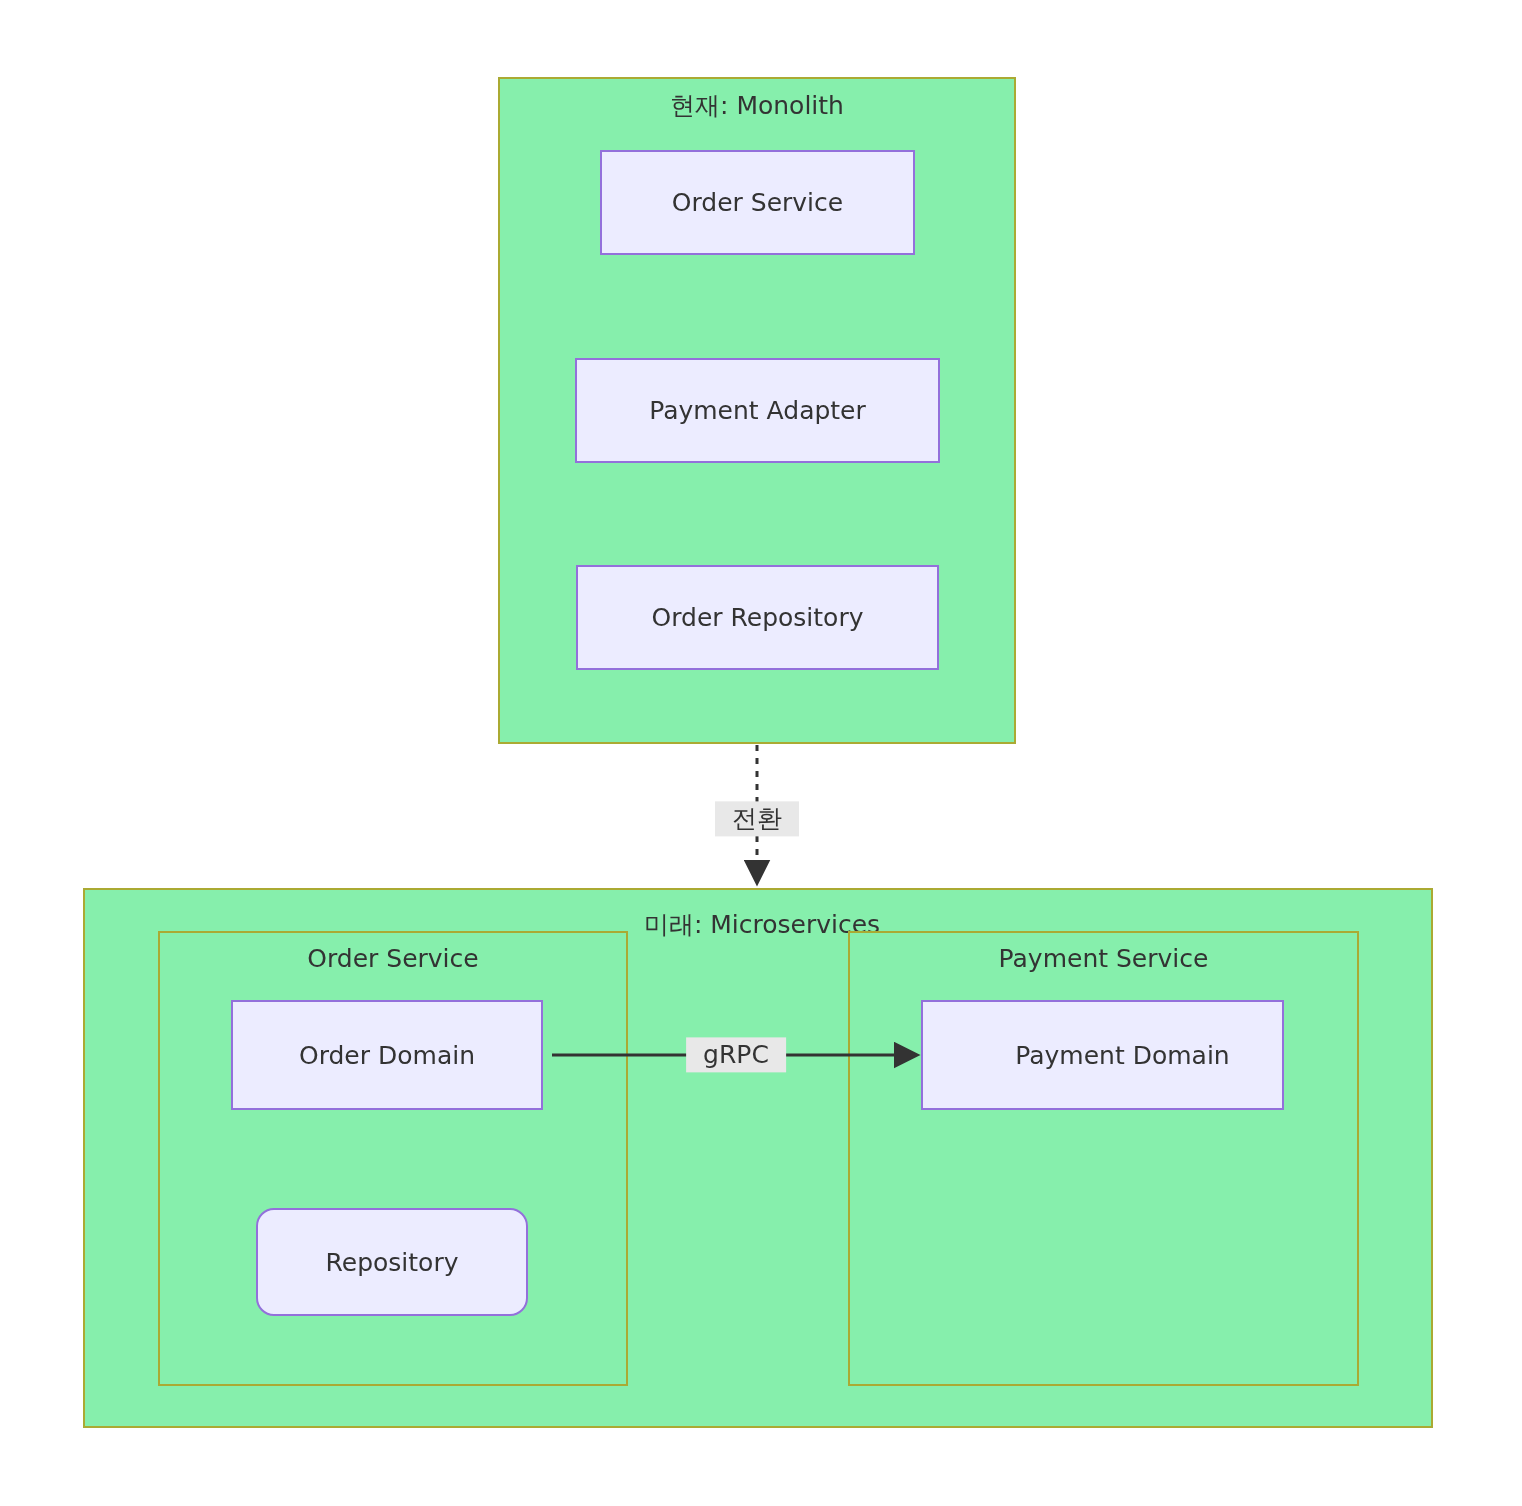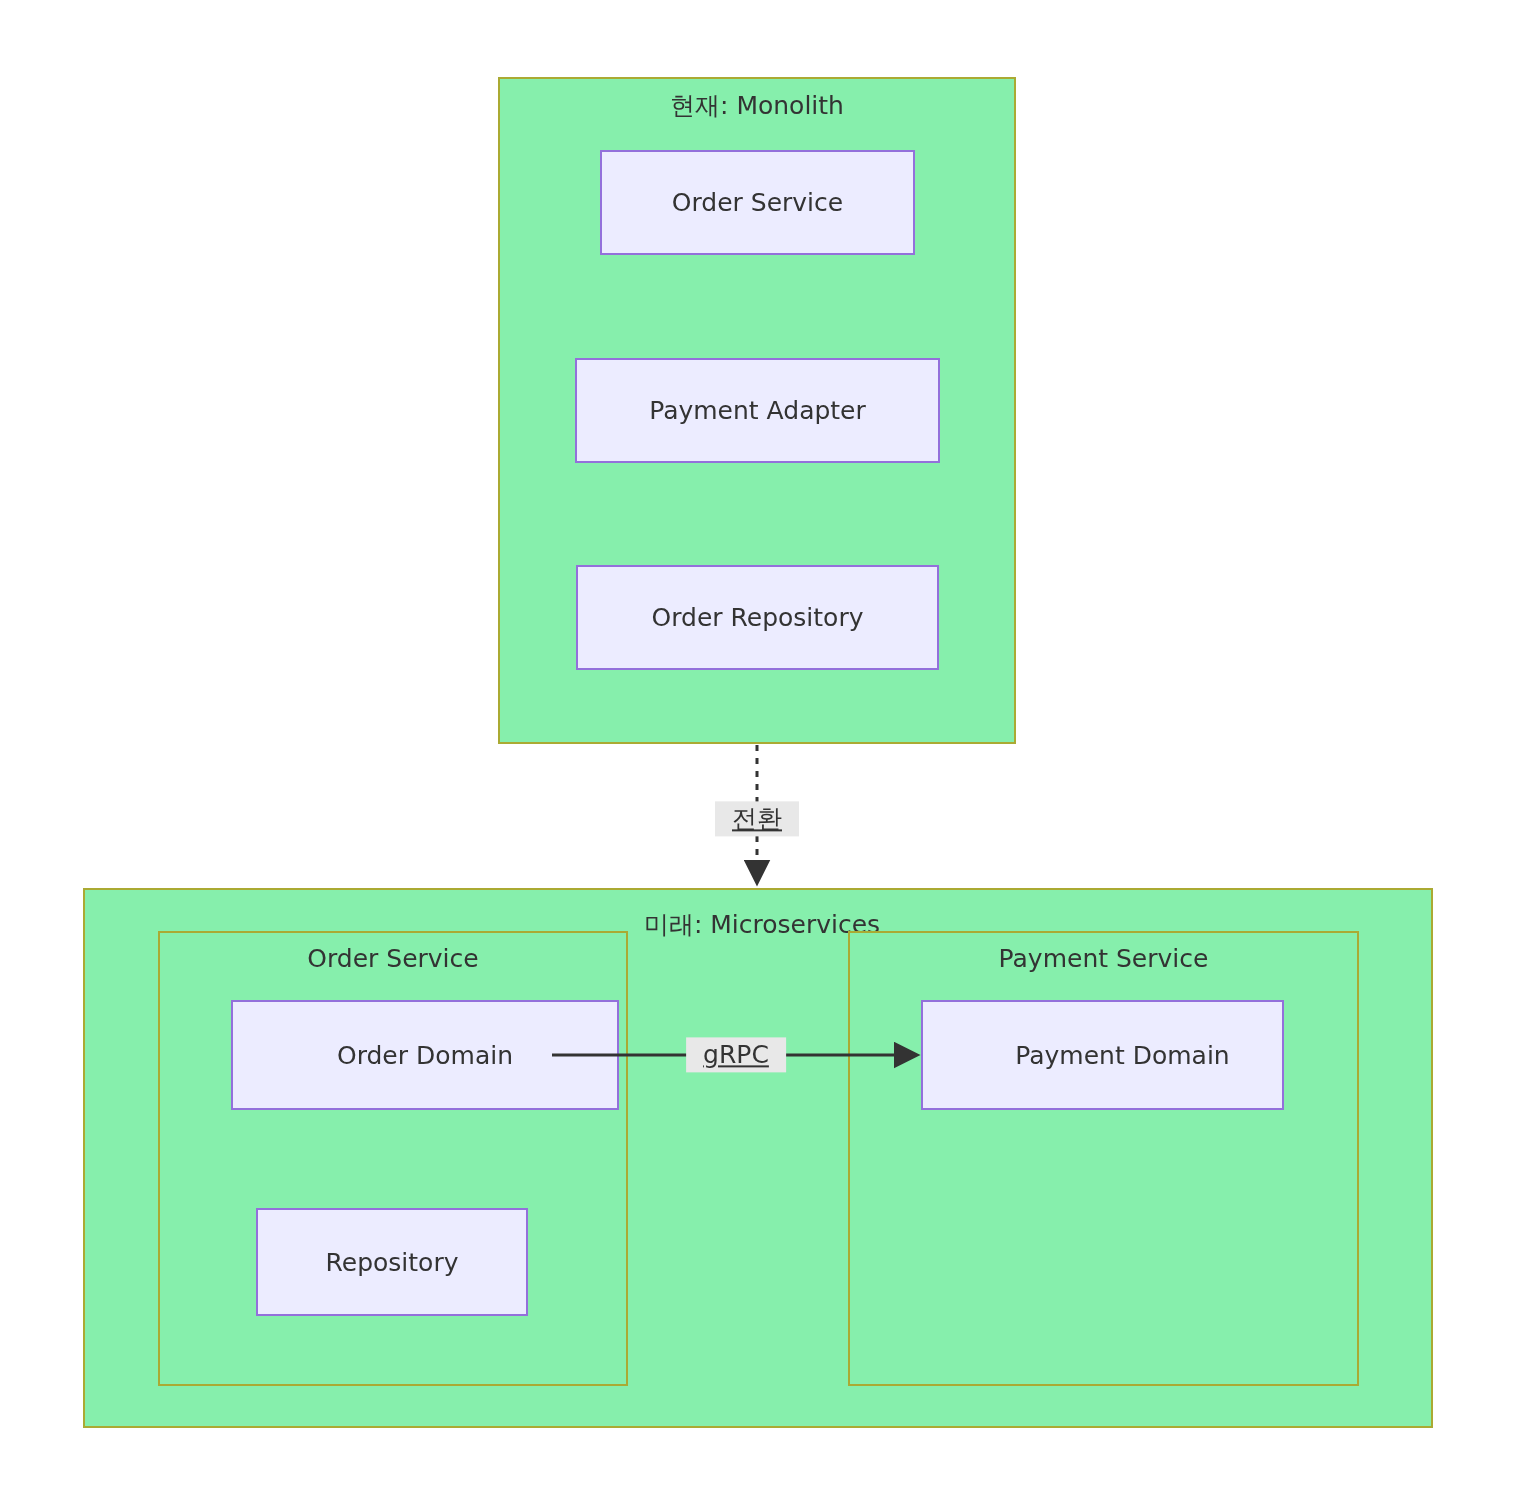--- a/index.html
+++ b/index.html
@@ -65,21 +65,20 @@
   }
   .edge-label {
     position: absolute;
     background: #e8e8e8;
     color: #333333;
     font-size: 25px;
     line-height: 1.25;
     padding: 2px 17px;
     white-space: nowrap;
     transform: translate(-50%, -50%);
-    text-decoration: underline;
   }
 </style>
 </head>
 <body>
 
 <div id="diagram-canvas">
 
   <div class="cluster" style="left:498px; top:77px; width:518px; height:667px;">
     <div class="cluster-title" style="top:13px;">현재: Monolith</div>
   </div>
@@ -91,23 +90,23 @@
   <div class="node" style="left:576px; top:565px; width:363px; height:105px;">Order Repository</div>
 
   <div class="cluster" style="left:83px; top:888px; width:1350px; height:540px;">
     <div class="cluster-title" style="top:21px;margin-left:8px;">미래: Microservices</div>
   </div>
 
   <div class="cluster" style="left:158px; top:931px; width:470px; height:455px;">
     <div class="cluster-title" style="top:12px;">Order Service</div>
   </div>
 
-  <div class="node" style="left:231px; top:1000px; width:388px; height:110px;">Order Domain</div>
+  <div class="node" style="left:231px; top:1000px; width:312px; height:110px;">Order Domain</div>
 
-  <div class="node" style="left:256px; top:1208px; width:272px; height:108px;">Repository</div>
+  <div class="node" style="left:256px; top:1208px; width:272px; height:108px;border-radius:18px;">Repository</div>
 
   <div class="cluster" style="left:848px; top:931px; width:511px; height:455px;">
     <div class="cluster-title" style="top:12px;">Payment Service</div>
   </div>
 
   <div class="node" style="left:921px; top:1000px; width:363px; height:110px;padding-left:40px;">Payment Domain</div>
 
 
   <svg class="edge-svg" viewBox="0 0 1522 1506" xmlns="http://www.w3.org/2000/svg">
     <defs>

